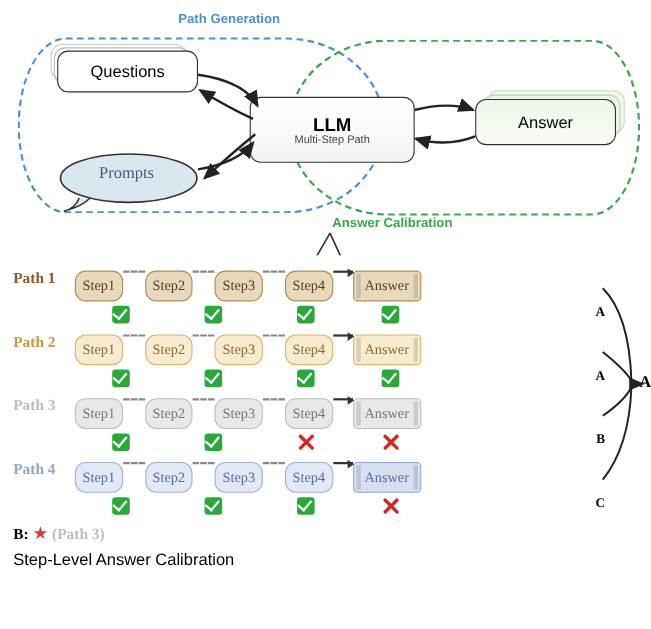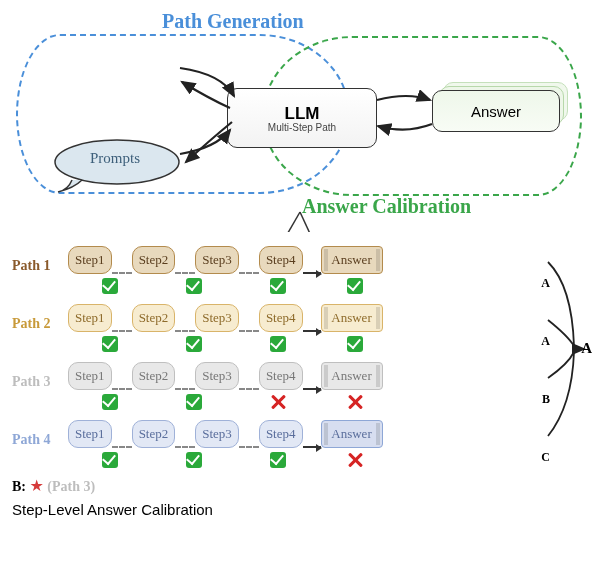--- a/index.html
+++ b/index.html
@@ -14,23 +14,23 @@
     position: relative;
   }
   .dashed-blob {
     position: absolute;
     border: 2.5px dashed;
     border-radius: 28px / 28px;
     background: transparent;
   }
   .label-top {
     position: absolute;
-    font-family: Liberation Serif, serif;
+    font-family: Liberation Sans, sans-serif;
     font-weight: bold;
-    font-size: 20px;
+    font-size: 12px;
   }
   .card {
     position: absolute;
     border: 1.5px solid #333;
     border-radius: 10px;
     background: #fff;
     text-align: center;
     box-sizing: border-box;
     font-size: 15px;
     display:flex;
@@ -39,21 +39,21 @@
     flex-direction:column;
   }
   .prompts-bubble{
     position:absolute;
     font-family:'Comic Sans MS',cursive;
     font-size:15px;
     color:#3d5f7a;
   }
   .path-row{
     display:flex;
-    align-items:flex-end;
+    align-items:flex-start;
     gap:0;
     margin:0 0 4px 0;
   }
   .path-label{
     width:56px;
     font-family:'Comic Sans MS',cursive;
     font-weight:bold;
     font-size:14px;
   }
   .step{
@@ -166,20 +166,25 @@
 <div style="position:relative;height:230px;">
 
   <div class="label-top" style="left:150px;top:-2px;color:#4a8fd9;">Path Generation</div>
 
   <div class="label-top" style="left:290px;top:183px;color:#3aa64a;">Answer Calibration</div>
 
   <div class="dashed-blob" style="left:4px;top:22px;width:330px;height:156px;border-color:#4a8fd9;border-radius:44px 90px 90px 44px / 80px 80px 80px 80px;"></div>
 
   <div class="dashed-blob" style="left:250px;top:24px;width:316px;height:156px;border-color:#3aa64a;border-radius:90px 44px 44px 90px / 80px 80px 80px 80px;"></div>
 
+  <div class="card" style="left:40px;top:34px;width:128px;height:38px;">
+    <span>Questions</span>
+    <div style="position:absolute;left:-4px;top:-4px;right:6px;bottom:6px;border:1px solid #bbb;border-radius:10px;z-index:-1;"></div>
+    <div style="position:absolute;left:-7px;top:-7px;right:10px;bottom:10px;border:1px solid #ccc;border-radius:10px;z-index:-2;"></div>
+  </div>
 
   <div class="card" style="left:215px;top:76px;width:150px;height:60px;background:linear-gradient(#fff,#f3f3f3);">
     <span style="font-weight:bold;font-size:17px;">LLM</span>
     <span class="llm-sub">Multi-Step Path</span>
   </div>
 
   <div class="card" style="left:420px;top:78px;width:128px;height:42px;background:linear-gradient(#eef7ea,#f8fcf5);">
     <span>Answer</span>
     <div style="position:absolute;right:-5px;top:-5px;left:6px;bottom:6px;border:1px solid #b7d8aa;border-radius:10px;z-index:-1;background:#edf6e8;"></div>
     <div style="position:absolute;right:-9px;top:-9px;left:10px;bottom:10px;border:1px solid #c5e0bb;border-radius:10px;z-index:-2;background:#f0f8ec;"></div>

